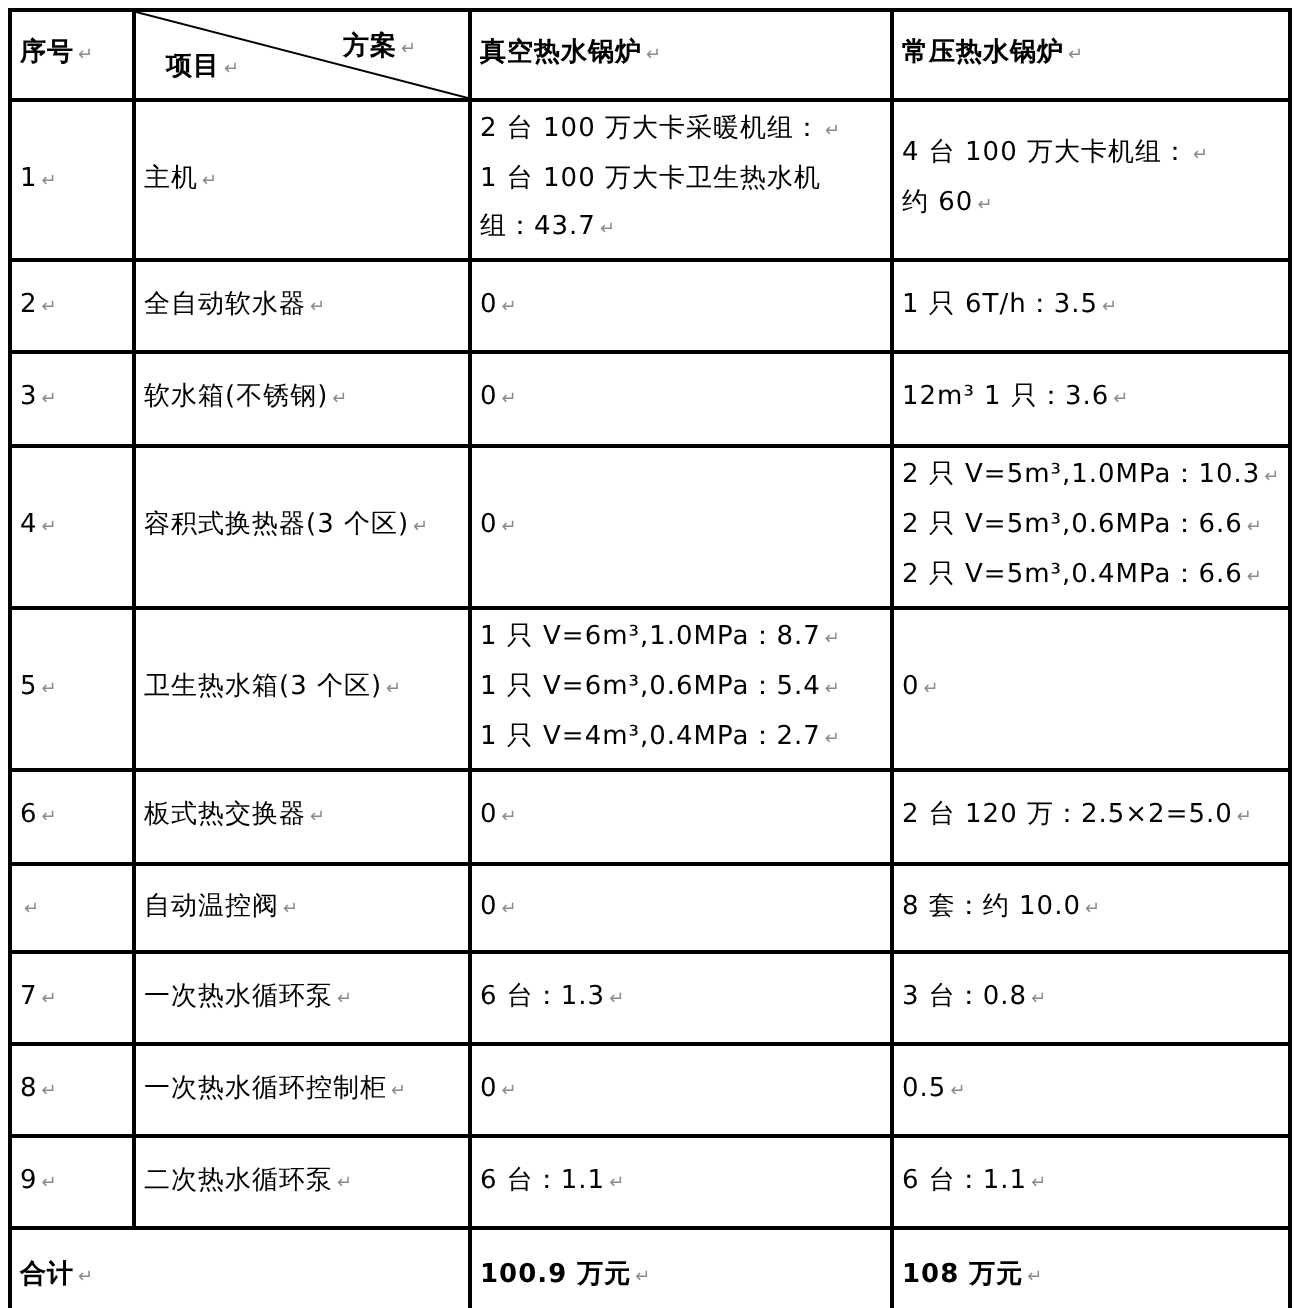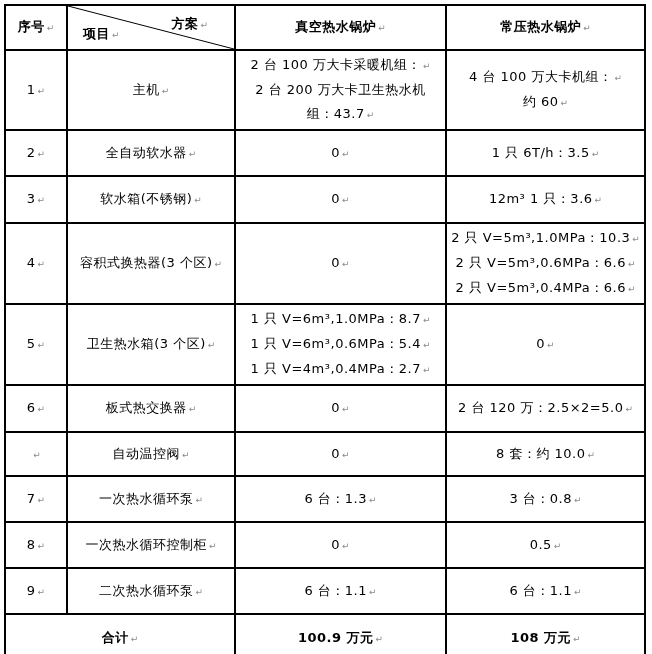--- a/index.html
+++ b/index.html
@@ -23,21 +23,20 @@
     left: 4px;
     top: 4px;
     border-collapse: collapse;
     table-layout: fixed;
     width: 640px;
   }
   table.cmp td {
     border: 2px solid #000000;
     font-size: 13px;
     line-height: 1.6;
-    text-align: center;
     vertical-align: middle;
     padding: 2px 4px;
     letter-spacing: 0.5px;
     overflow: hidden;
   }
   td.item-cell {
     text-align: left;
     padding-left: 12px;
     margin-left: 20px;
   }
@@ -98,21 +97,21 @@
       </td>
       <td class="bold">真空热水锅炉<span class="pmark">↵</span></td>
       <td class="bold">常压热水锅炉<span class="pmark">↵</span></td>
     </tr>
 
     <tr style="height:76px">
       <td>1<span class="pmark">↵</span></td>
       <td class="item-cell">主机<span class="pmark">↵</span></td>
       <td>
             <div class="cell-line">2 台 100 万大卡采暖机组：<span class="pmark">↵</span></div>
-            <div class="cell-line">2 台 200 万大卡卫生热水机</div>
+            <div class="cell-line">1 台 100 万大卡卫生热水机</div>
             <div class="cell-line">组：43.7<span class="pmark">↵</span></div>
           </td>
       <td>
             <div class="cell-line">4 台 100 万大卡机组：<span class="pmark">↵</span></div>
             <div class="cell-line">约 60<span class="pmark">↵</span></div>
           </td>
     </tr>
 
     <tr style="height:46px">
       <td>2<span class="pmark">↵</span></td>

